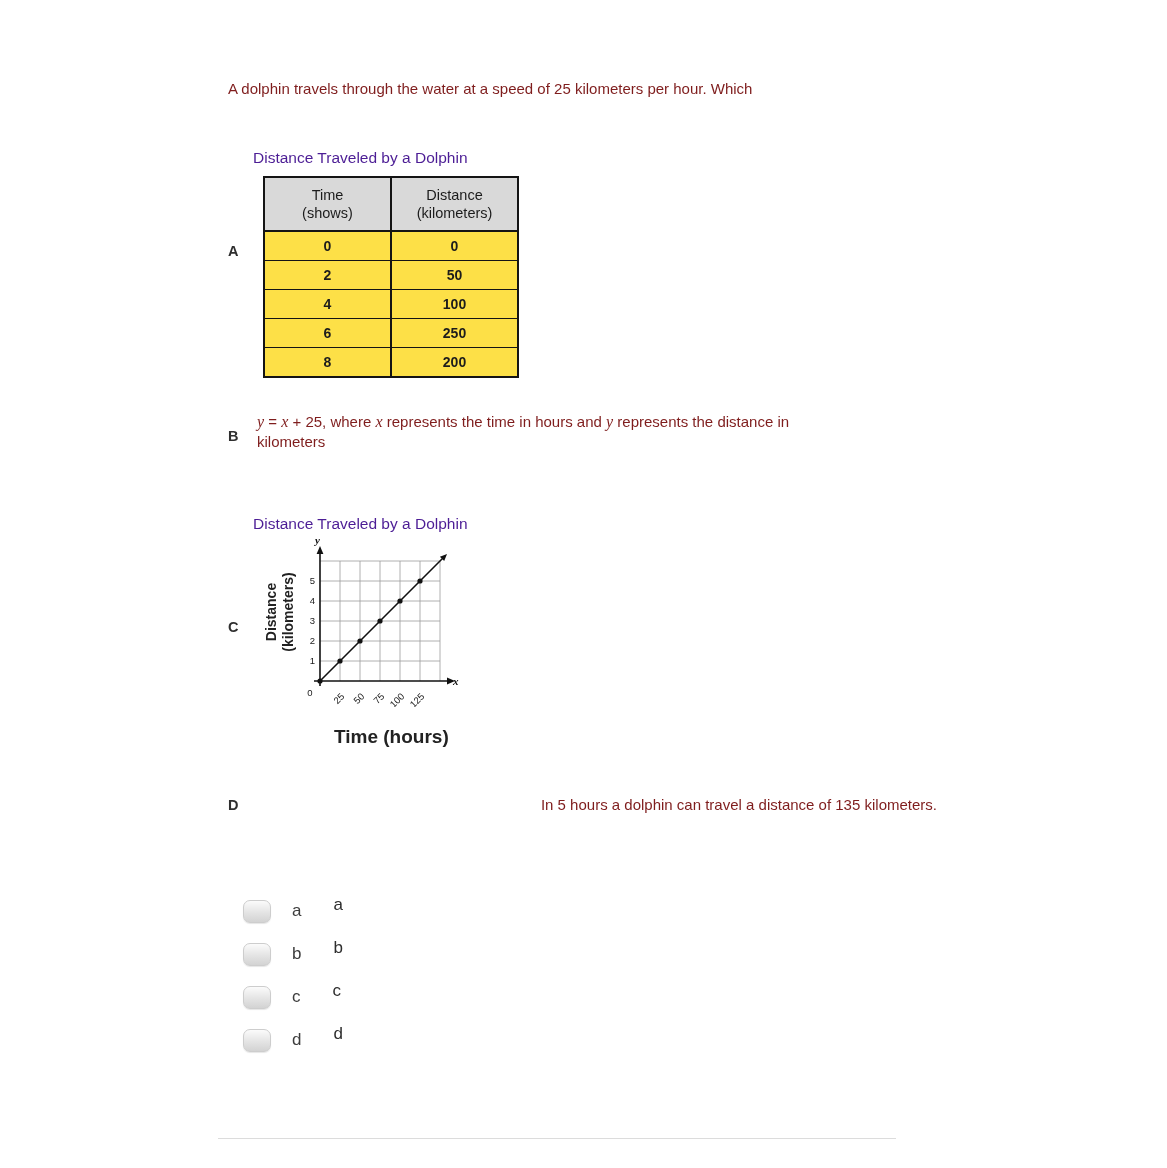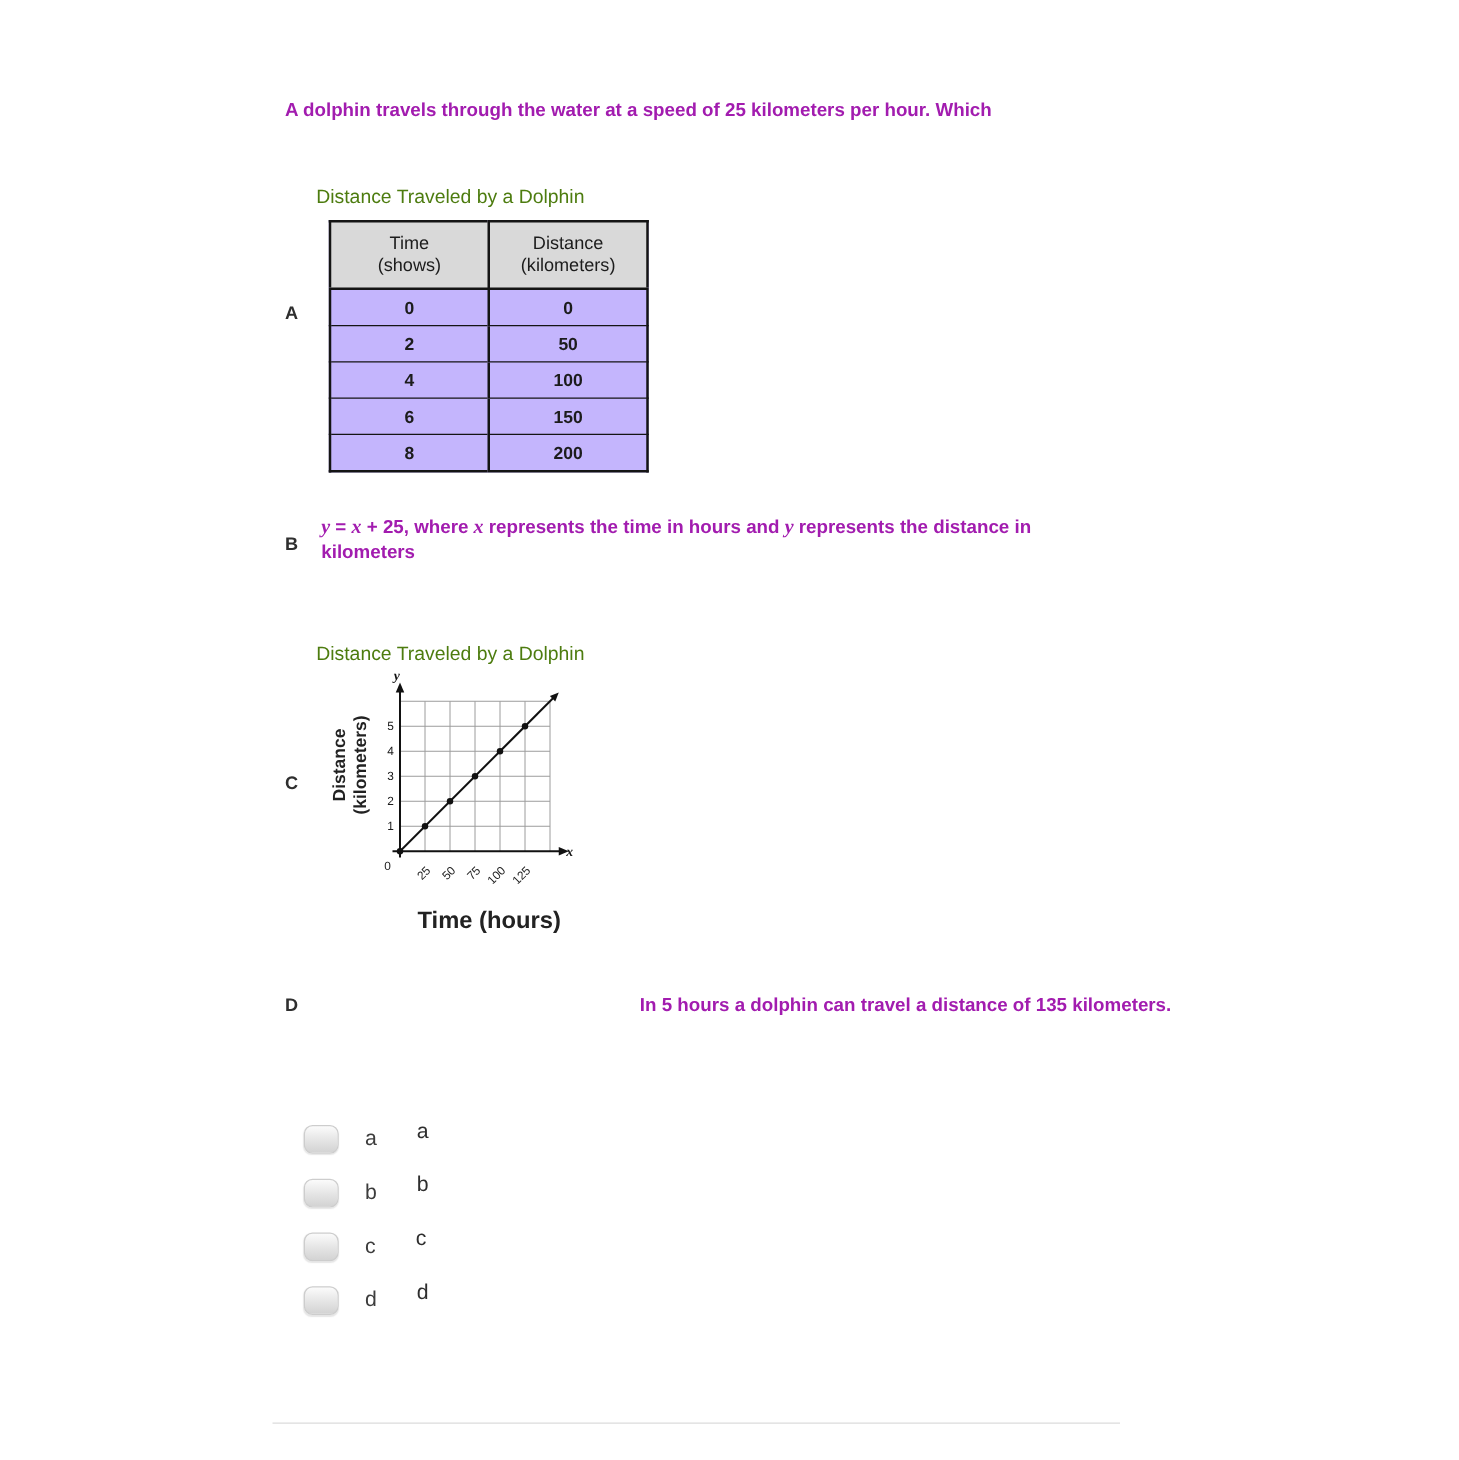--- a/index.html
+++ b/index.html
@@ -1,24 +1,24 @@
 <!DOCTYPE html>
 <html><head>
 <meta charset="utf-8">
 <style>
   html,body{margin:0;padding:0;}
   body{
     width:1167px;height:1168px;background:#ffffff;position:relative;
     font-family:"Liberation Sans",sans-serif;color:#333;overflow:hidden;
   }
   .abs{position:absolute;}
-  .question,.option-text{font-size:15px;font-weight:bold;color:#a21caf;line-height:20px;}
+  .question,.option-text{font-size:15px;font-weight:normal;color:#7f1d1d;line-height:20px;}
   .opt-letter{font-size:14.5px;font-weight:bold;color:#2f2f2f;}
-  .table-title{font-size:15.5px;color:#4d7c0f;}
-  .qtable{border-collapse:collapse;border:2px solid #141414;background:#c4b5fd;}
+  .table-title{font-size:15.5px;color:#4c1d95;}
+  .qtable{border-collapse:collapse;border:2px solid #141414;background:#fde047;}
   .qtable th{
     width:123px;height:50px;background:#d9d9d9;font-size:14.5px;font-weight:400;
     color:#1c1c1c;text-align:center;border:1px solid #141414;border-bottom:2px solid #141414;line-height:18px;
   }
   .qtable th:first-child,.qtable td:first-child{border-right:2px solid #141414;}
   .qtable td{
     height:26px;text-align:center;font-size:14px;font-weight:bold;color:#1c1c1c;border:1px solid #141414;
   }
   .math{font-style:italic;font-family:"Liberation Serif",serif;font-size:16px;}
   .y-axis-label{
@@ -71,21 +71,21 @@
       <tr>
         <td>2</td>
         <td>50</td>
       </tr>
       <tr>
         <td>4</td>
         <td>100</td>
       </tr>
       <tr>
         <td>6</td>
-        <td>150</td>
+        <td>250</td>
       </tr>
       <tr>
         <td>8</td>
         <td>200</td>
       </tr>
     </tbody>
   </table>
 
   <div class="abs opt-letter" style="left:228px;top:428px;">B</div>
   <div class="abs option-text" style="left:257px;top:412px;width:680px;">

